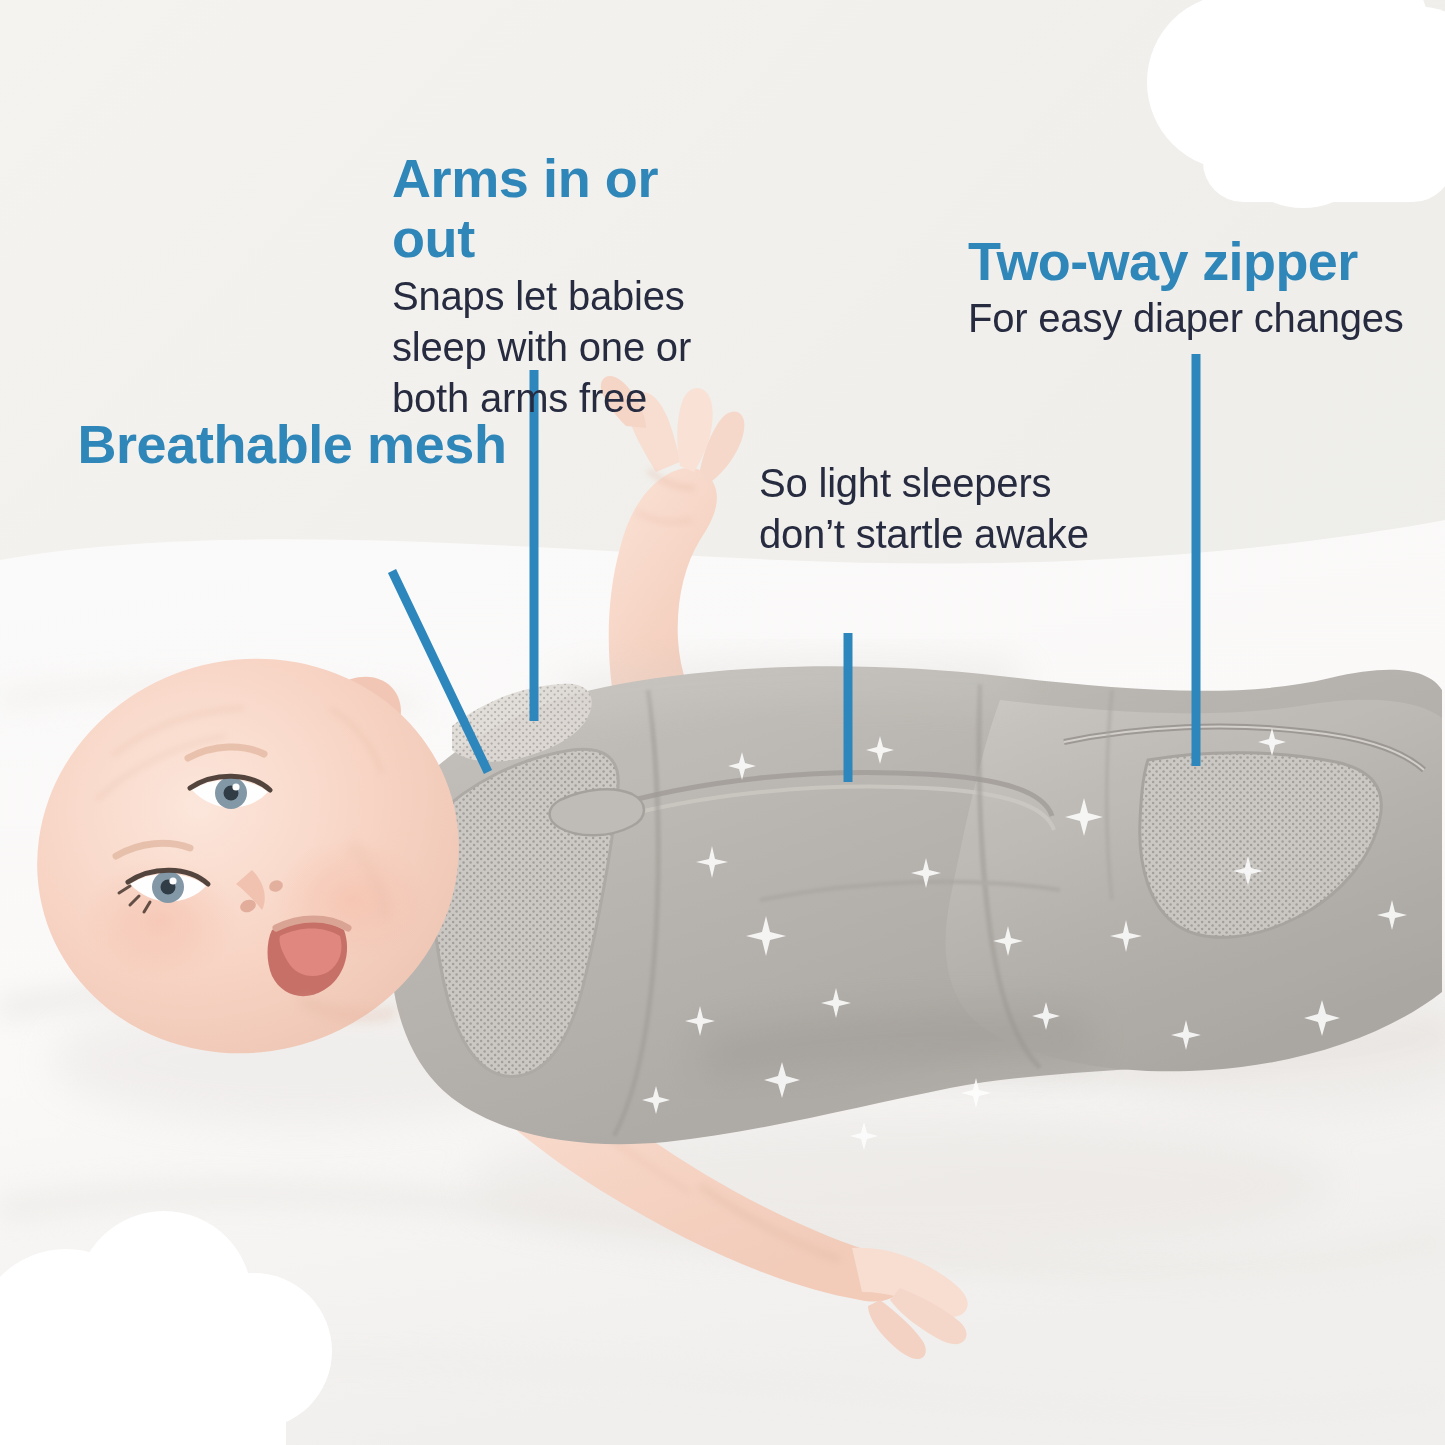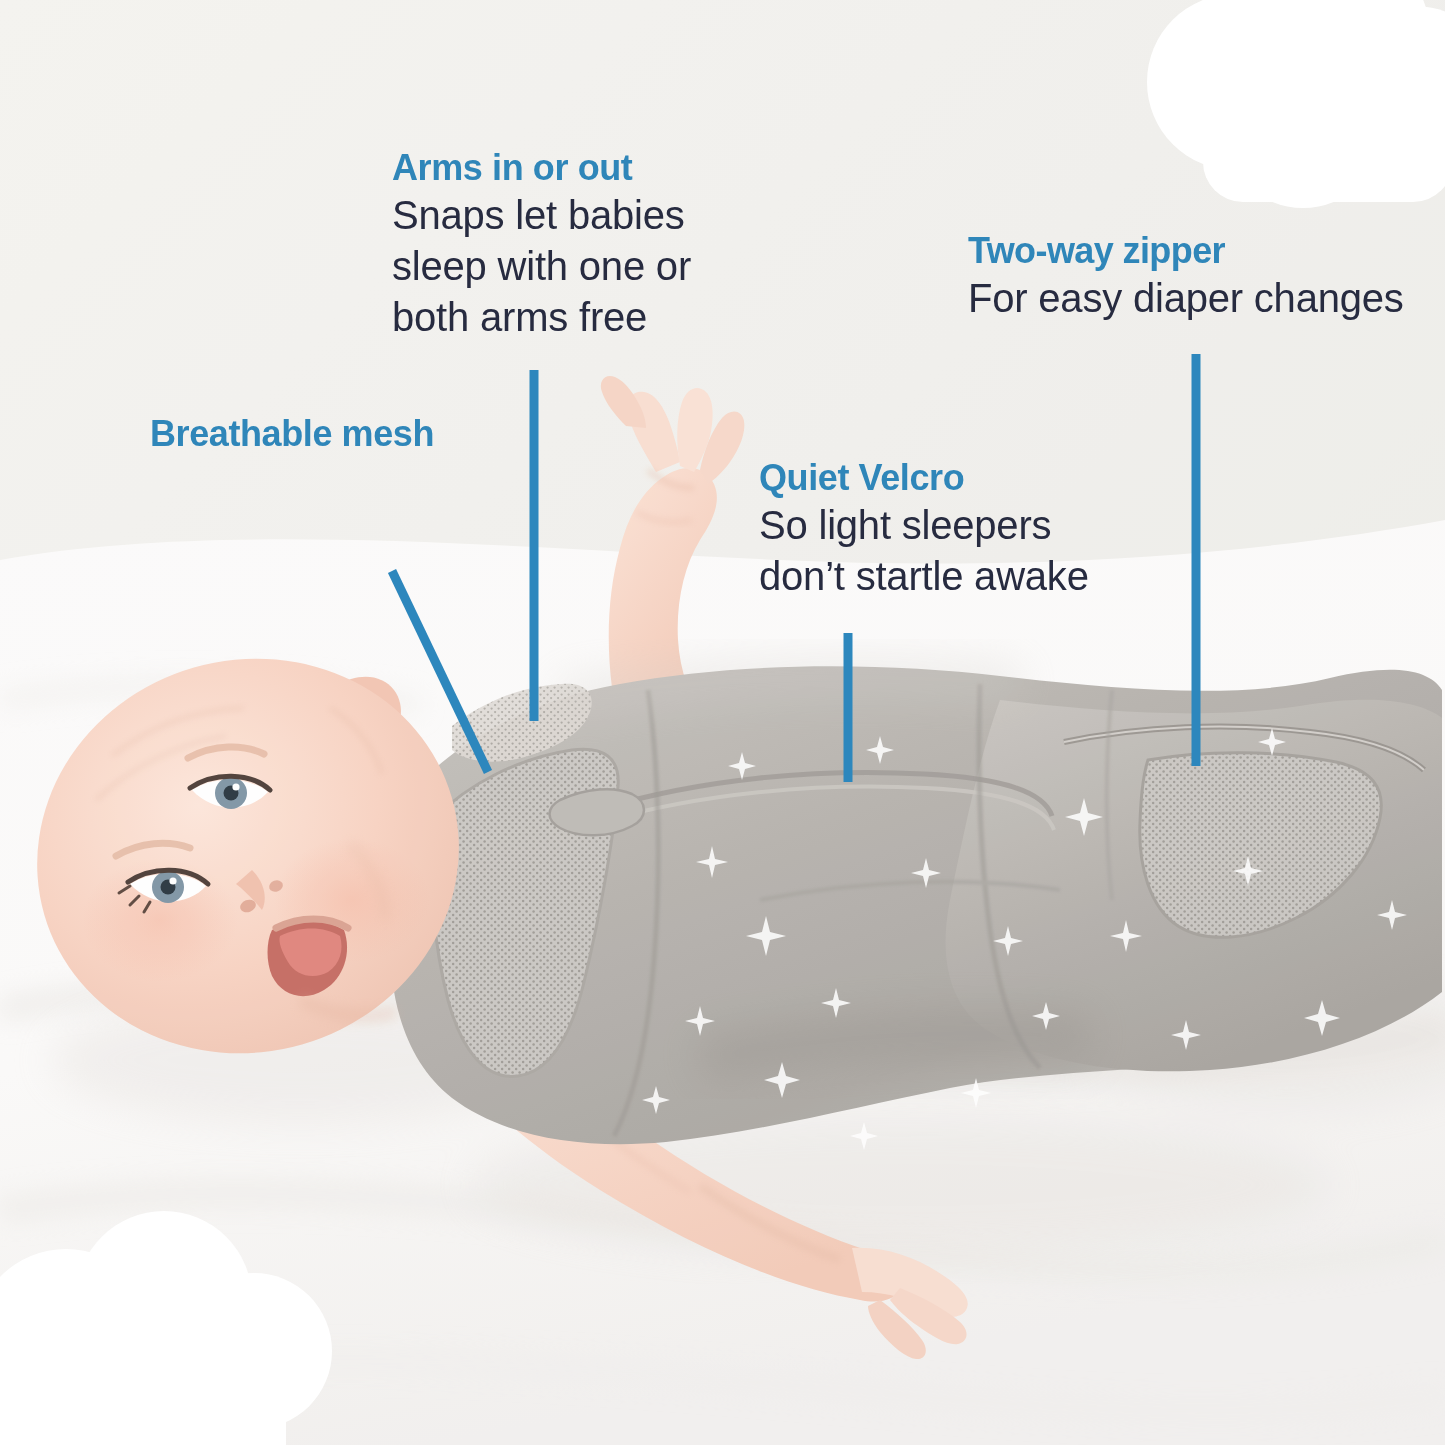--- a/index.html
+++ b/index.html
@@ -43,21 +43,21 @@
     pointer-events: none;
   }
 
   
   .callout {
     position: absolute;
     z-index: 5;
   }
   .callout h3 {
     margin: 0 0 2px 0;
-    font-size: 36px;
+    font-size: 54px;
     font-weight: bold;
     letter-spacing: -0.4px;
     line-height: 1.12;
     color: #2f86b9;
   }
   .callout p {
     margin: 0;
     font-size: 40px;
     font-weight: 400;
     line-height: 1.27;
@@ -398,18 +398,17 @@
   <div class="callout callout-zipper">
     <h3>Two-way zipper</h3>
     <p>For easy diaper changes</p>
   </div>
 
   <div class="callout callout-mesh">
     <h3>Breathable mesh</h3>
   </div>
 
   <div class="callout callout-velcro">
-    <h3>Quiet Velcro</h3>
     <p>So light sleepers
 don’t startle awake</p>
   </div>
 
 </div>
 
 </body></html>

